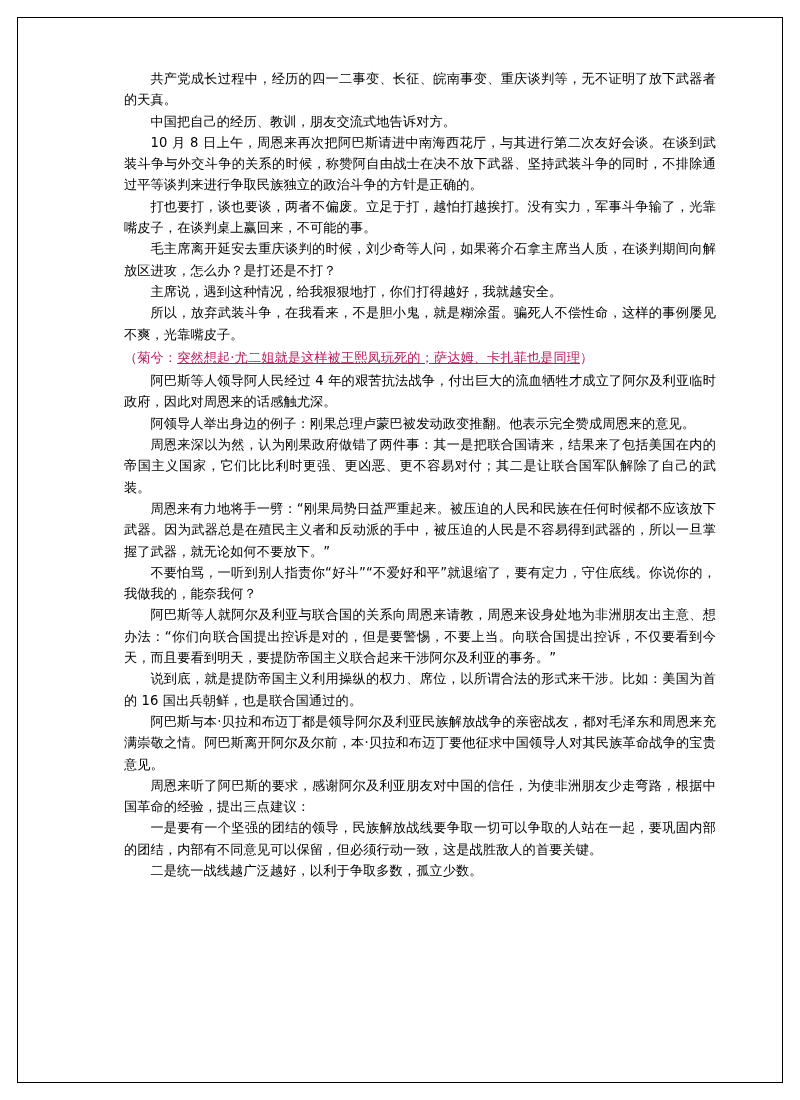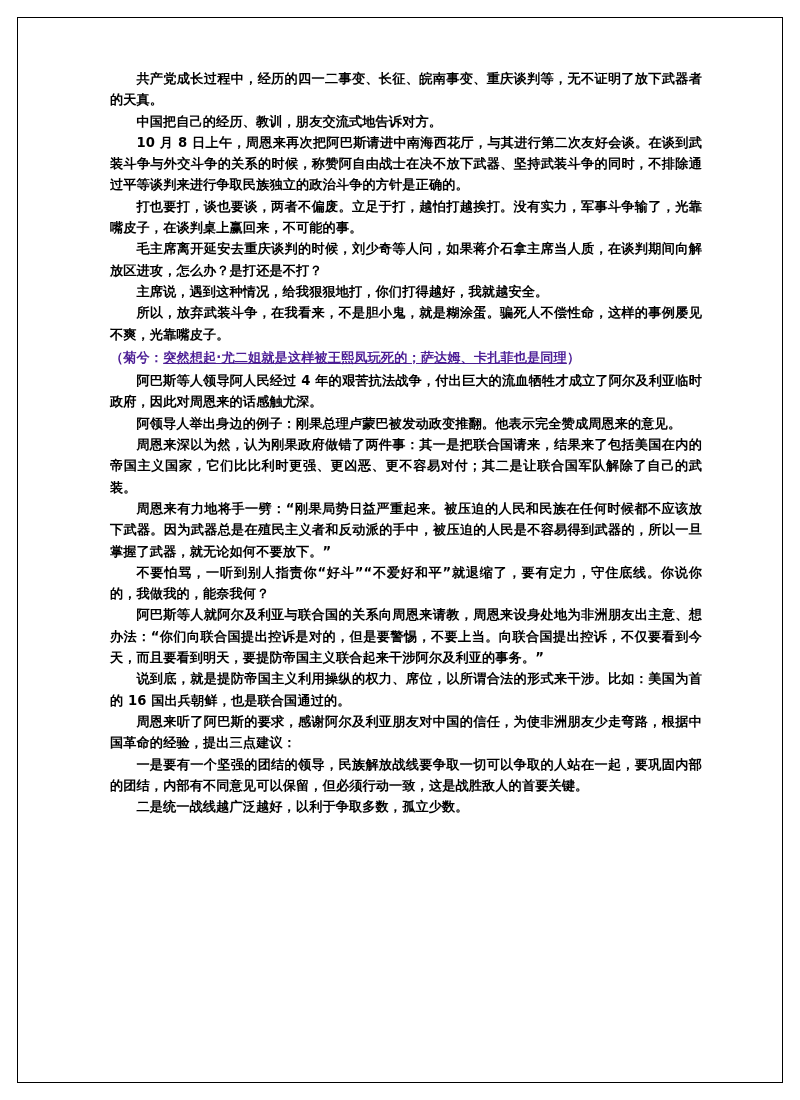--- a/index.html
+++ b/index.html
@@ -21,37 +21,36 @@
     left: 17px;
     top: 17px;
     width: 766px;
     height: 1066px;
     border: 1px solid #000000;
     box-sizing: border-box;
     pointer-events: none;
   }
   .content {
     position: absolute;
-    left: 110px;
+    left: 124px;
     top: 68px;
     width: 592px;
-    font-weight: bold;
   }
   p {
     margin: 0;
     font-size: 13.2px;
     line-height: 21.3px;
     color: #000000;
     text-align: justify;
     text-justify: inter-ideograph;
     text-indent: 2em;
     letter-spacing: 0.1px;
   }
   p.note {
-    color: #4c1d95;
+    color: #be185d;
     text-indent: 0;
     margin-top: 2px;
     margin-bottom: 2px;
   }
   p.note .underline {
     text-decoration: underline;
   }
 </style>
 </head>
 <body>
@@ -70,18 +69,19 @@
 
     <p class="note"><span>（菊兮：</span><span class="underline">突然想起·尤二姐就是这样被王熙凤玩死的；萨达姆、卡扎菲也是同理</span><span>）</span></p>
 
     <p>阿巴斯等人领导阿人民经过 4 年的艰苦抗法战争，付出巨大的流血牺牲才成立了阿尔及利亚临时政府，因此对周恩来的话感触尤深。</p>
     <p>阿领导人举出身边的例子：刚果总理卢蒙巴被发动政变推翻。他表示完全赞成周恩来的意见。</p>
     <p>周恩来深以为然，认为刚果政府做错了两件事：其一是把联合国请来，结果来了包括美国在内的帝国主义国家，它们比比利时更强、更凶恶、更不容易对付；其二是让联合国军队解除了自己的武装。</p>
     <p>周恩来有力地将手一劈：“刚果局势日益严重起来。被压迫的人民和民族在任何时候都不应该放下武器。因为武器总是在殖民主义者和反动派的手中，被压迫的人民是不容易得到武器的，所以一旦掌握了武器，就无论如何不要放下。”</p>
     <p>不要怕骂，一听到别人指责你“好斗”“不爱好和平”就退缩了，要有定力，守住底线。你说你的，我做我的，能奈我何？</p>
     <p>阿巴斯等人就阿尔及利亚与联合国的关系向周恩来请教，周恩来设身处地为非洲朋友出主意、想办法：“你们向联合国提出控诉是对的，但是要警惕，不要上当。向联合国提出控诉，不仅要看到今天，而且要看到明天，要提防帝国主义联合起来干涉阿尔及利亚的事务。”</p>
     <p>说到底，就是提防帝国主义利用操纵的权力、席位，以所谓合法的形式来干涉。比如：美国为首的 16 国出兵朝鲜，也是联合国通过的。</p>
+    <p>阿巴斯与本·贝拉和布迈丁都是领导阿尔及利亚民族解放战争的亲密战友，都对毛泽东和周恩来充满崇敬之情。阿巴斯离开阿尔及尔前，本·贝拉和布迈丁要他征求中国领导人对其民族革命战争的宝贵意见。</p>
     <p>周恩来听了阿巴斯的要求，感谢阿尔及利亚朋友对中国的信任，为使非洲朋友少走弯路，根据中国革命的经验，提出三点建议：</p>
     <p>一是要有一个坚强的团结的领导，民族解放战线要争取一切可以争取的人站在一起，要巩固内部的团结，内部有不同意见可以保留，但必须行动一致，这是战胜敌人的首要关键。</p>
     <p>二是统一战线越广泛越好，以利于争取多数，孤立少数。</p>
 
   </div>
 </div>
 
 </body></html>

